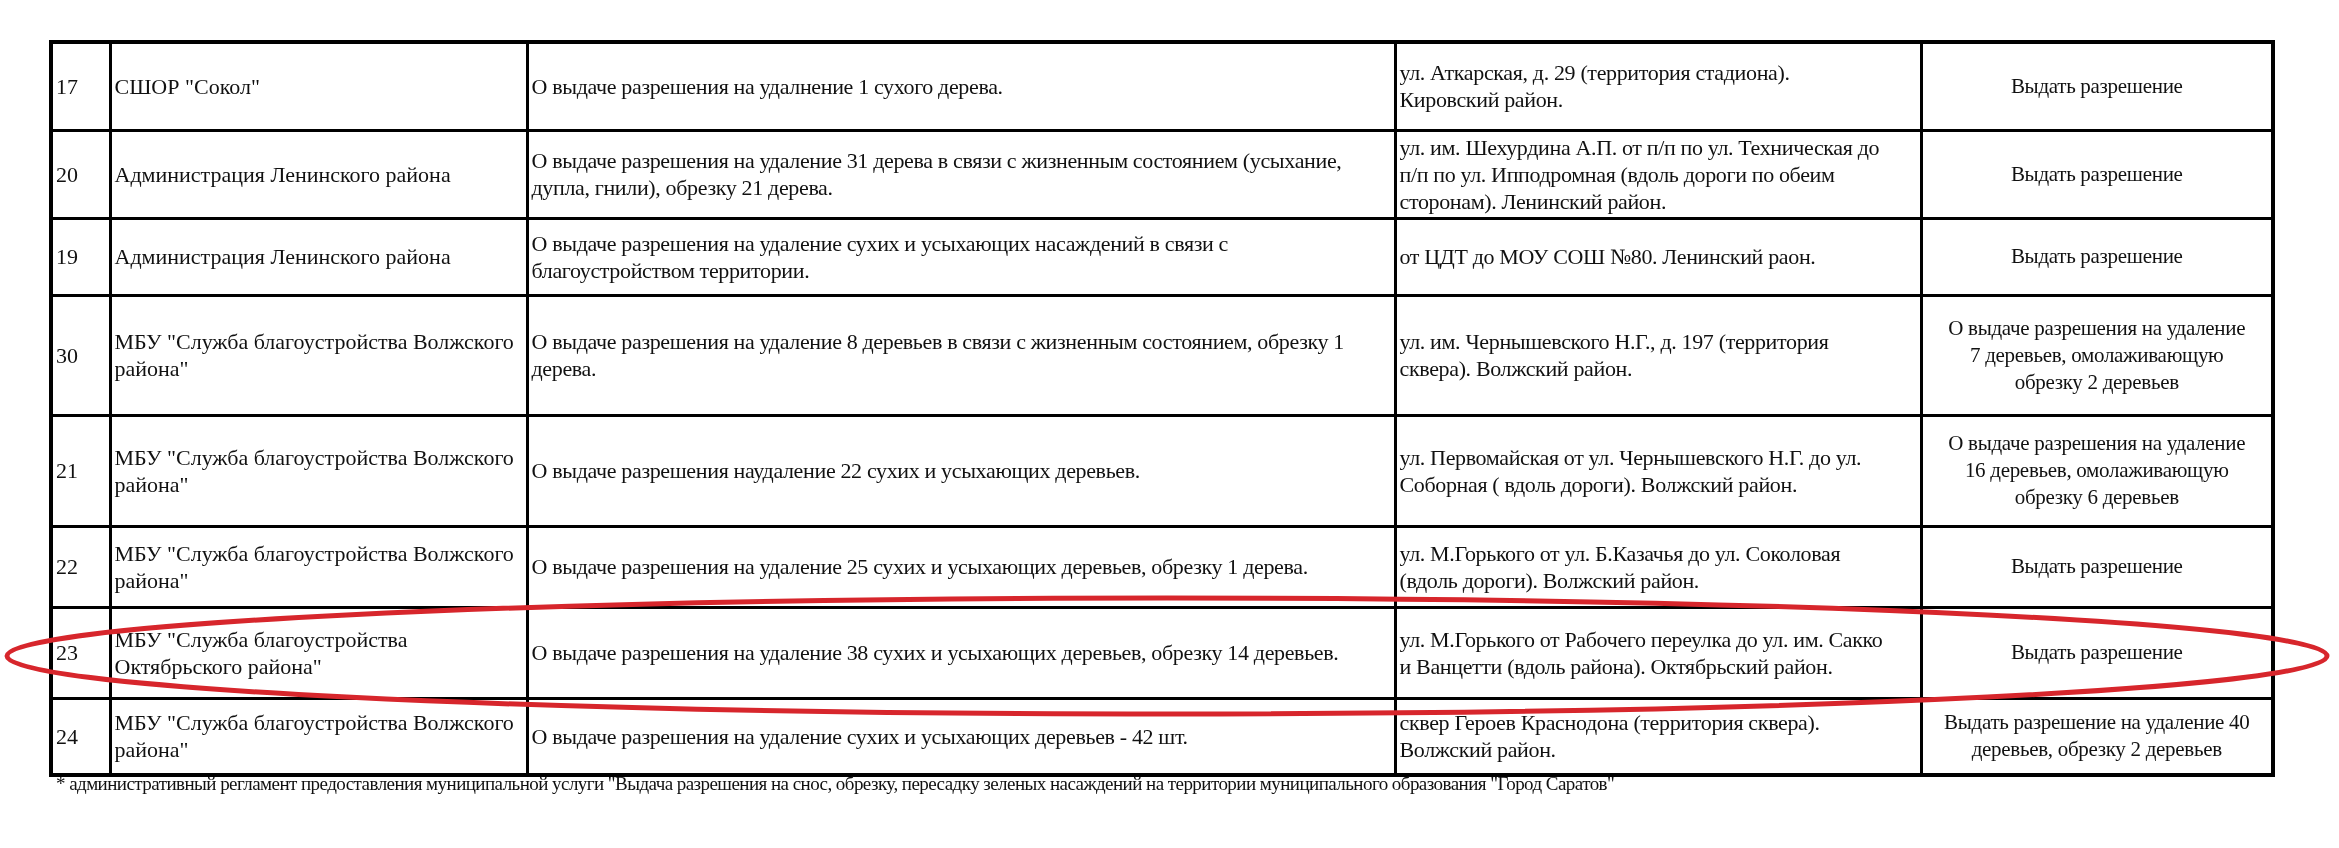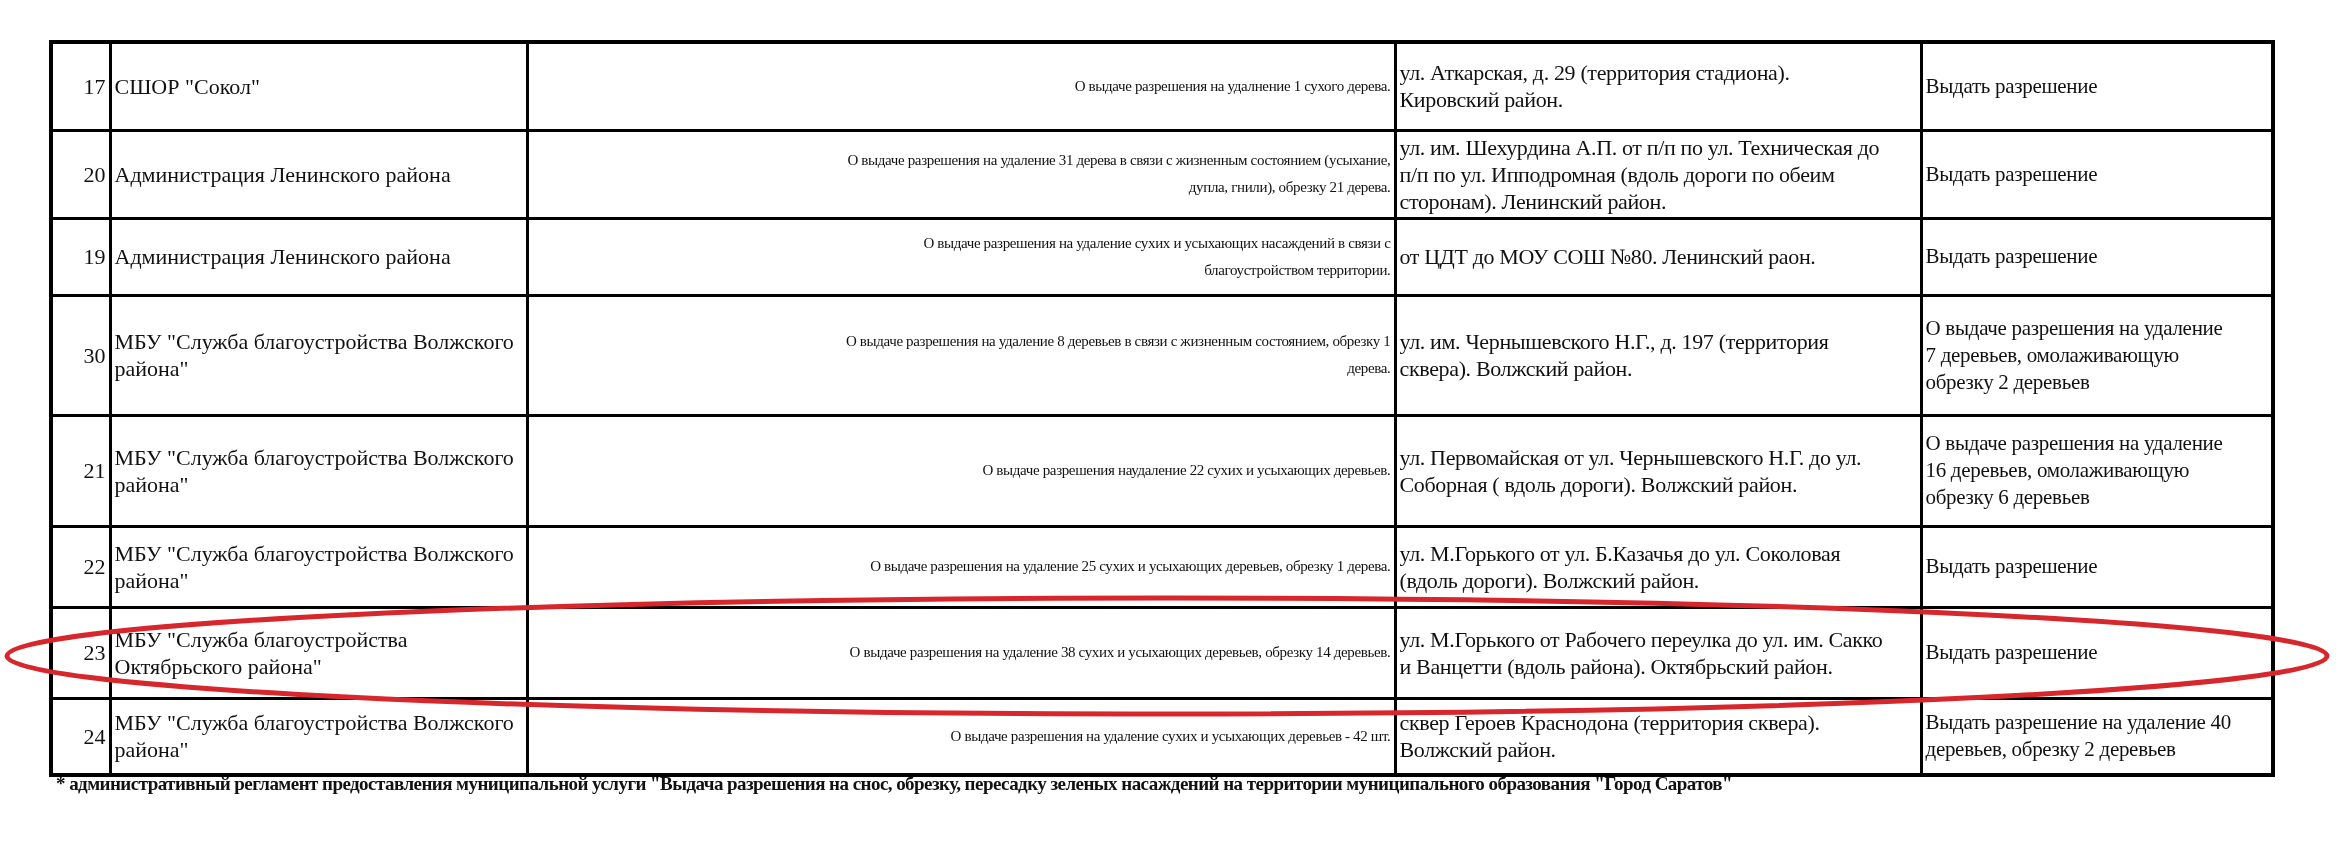--- a/index.html
+++ b/index.html
@@ -11,28 +11,28 @@
   }
   .permits-table td {
     border: 3px solid #000;
     padding: 0 3px;
     vertical-align: middle;
     font-size: 22px;
     line-height: 27px;
     overflow: hidden;
   }
   .permits-table td .ln { display: block; white-space: nowrap; }
-  td.c-num { text-align: right; }
+  td.c-num { text-align: left; }
   td.c-applicant { text-align: left; }
-  td.c-subject { text-align: right; font-size: 15px; letter-spacing: -0.35px; }
+  td.c-subject { text-align: left; font-size: 22px; letter-spacing: -0.35px; }
   td.c-address { text-align: left; font-size: 22px; letter-spacing: -0.35px; }
-  td.c-decision { font-size: 21px; letter-spacing: -0.3px; }
+  td.c-decision { text-align: center; font-size: 21px; letter-spacing: -0.3px; }
   .footnote {
     position: absolute; left: 56px; top: 772px;
-    font-weight: bold; font-size: 19px; line-height: 24px;
+    font-weight: normal; font-size: 19px; line-height: 24px;
     letter-spacing: -0.55px; white-space: nowrap;
   }
   .footnote .ln2 { margin-left: -4px; }
   .highlight-overlay { position: absolute; left: 0; top: 0; pointer-events: none; }
 </style>
 </head>
 <body>
 
 <table class="permits-table">
   <colgroup>

